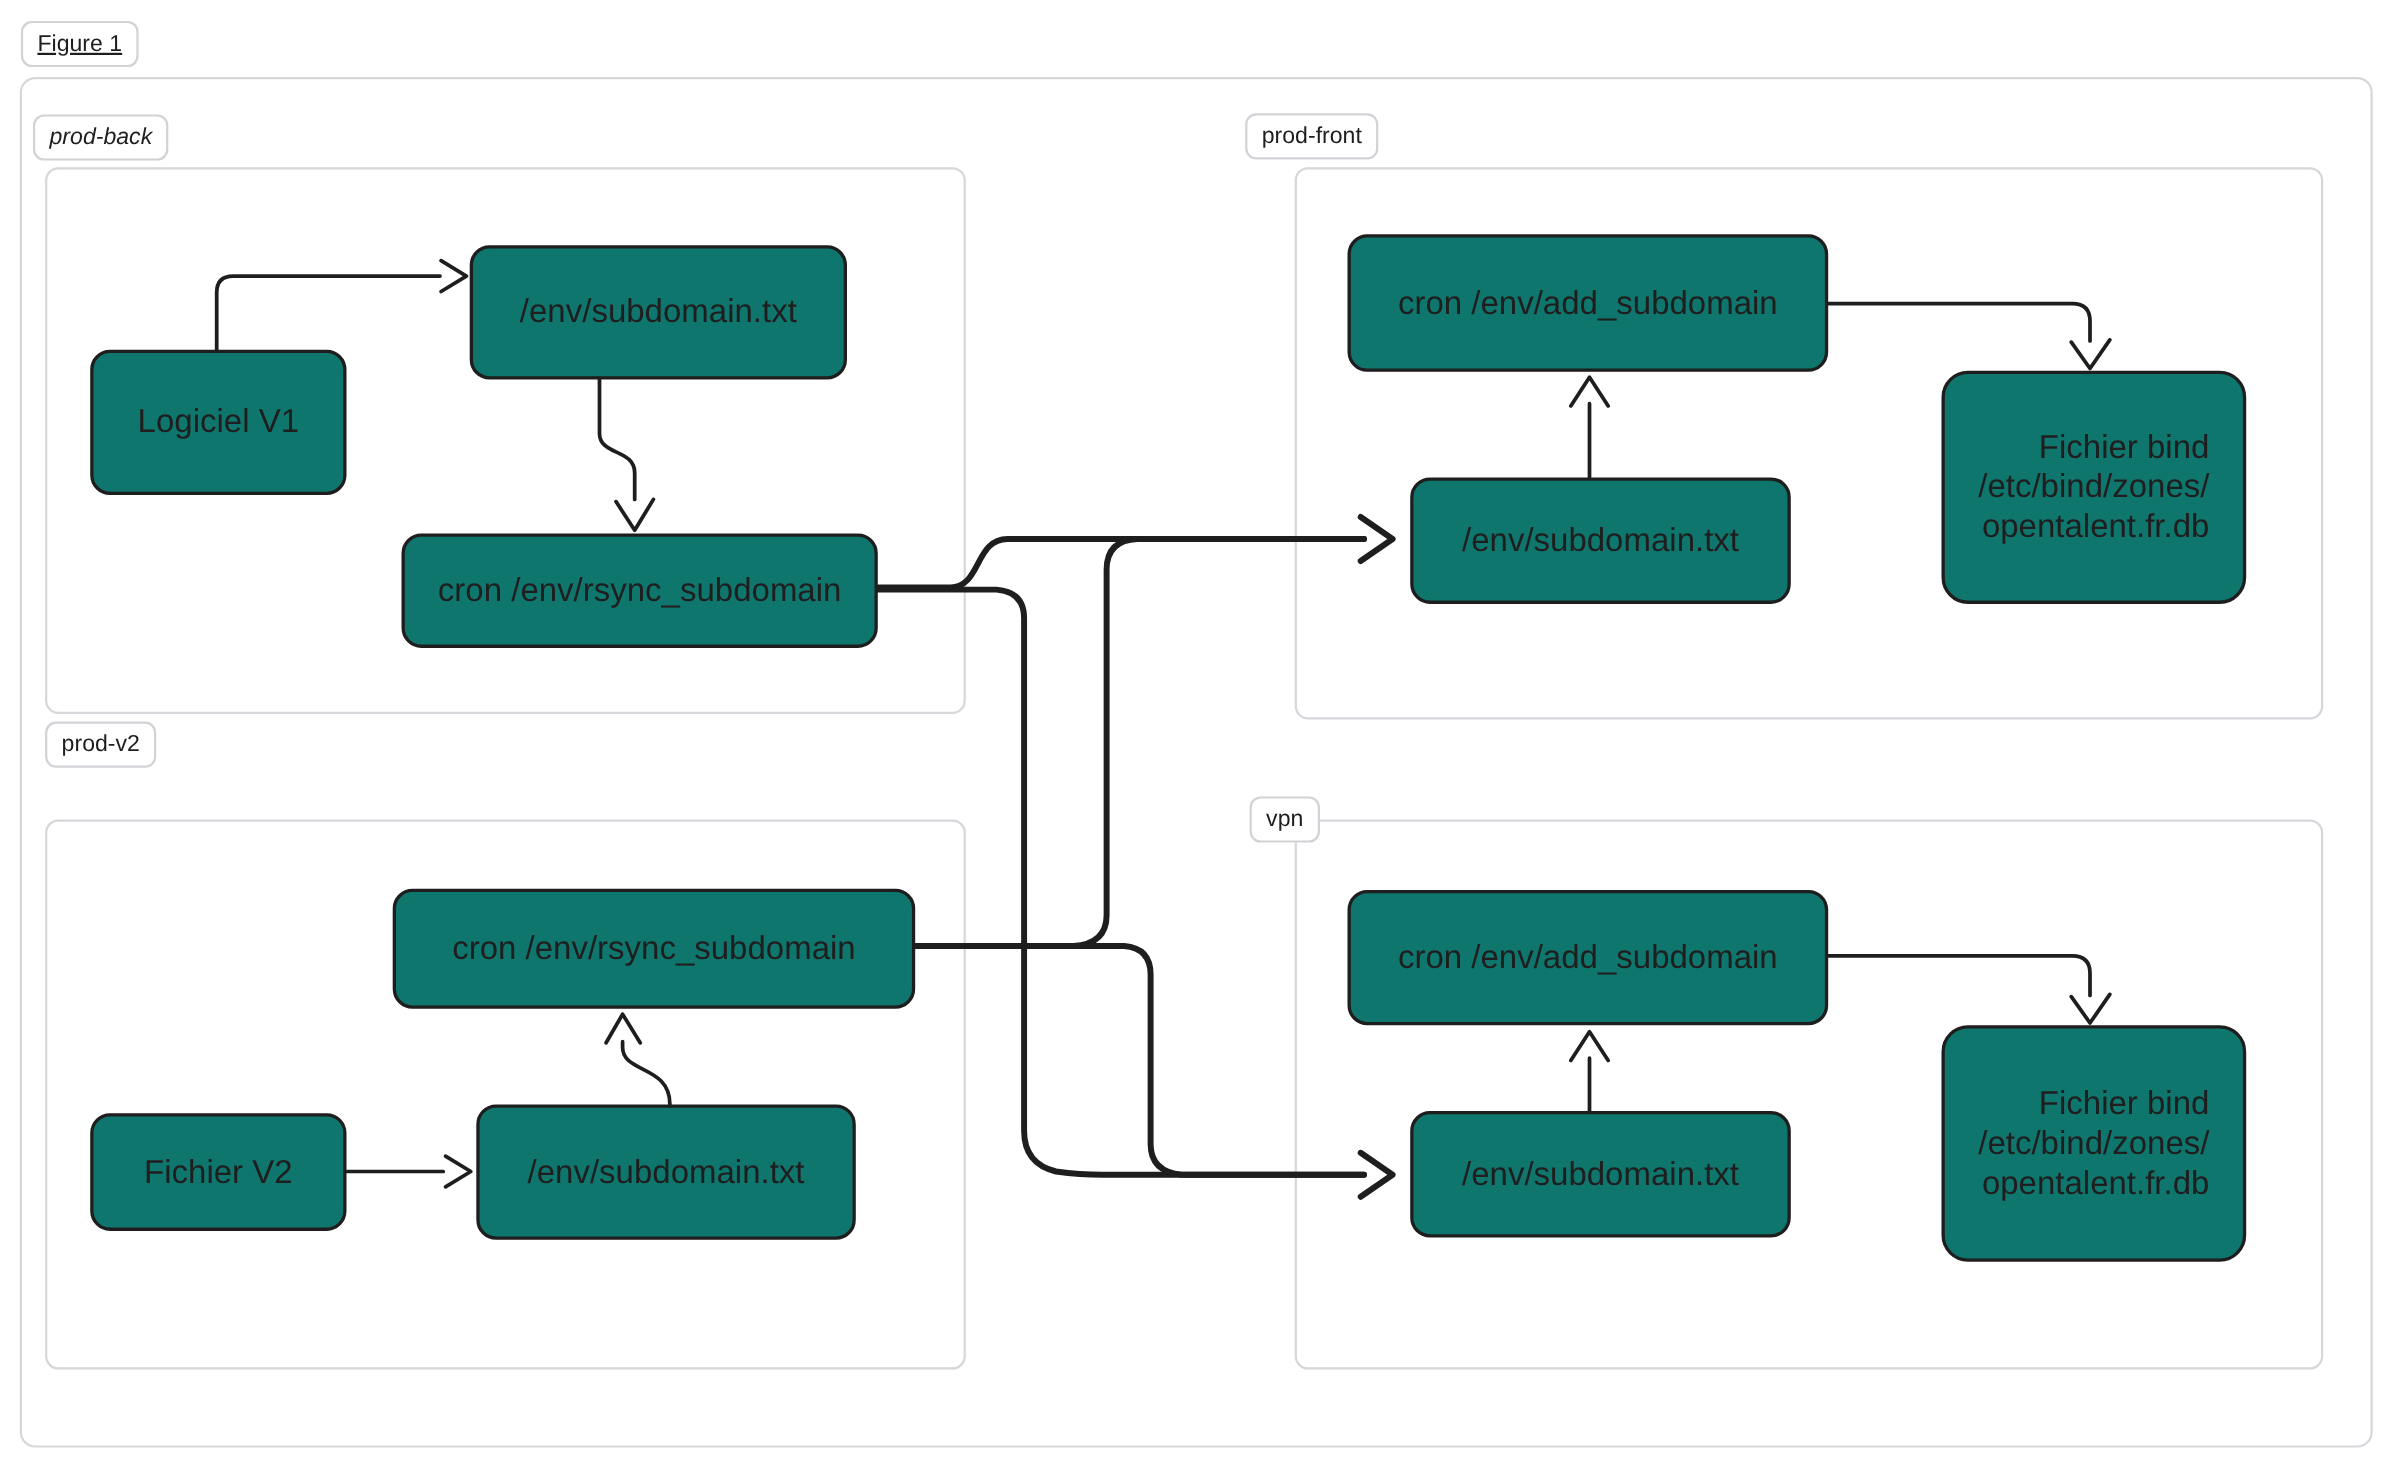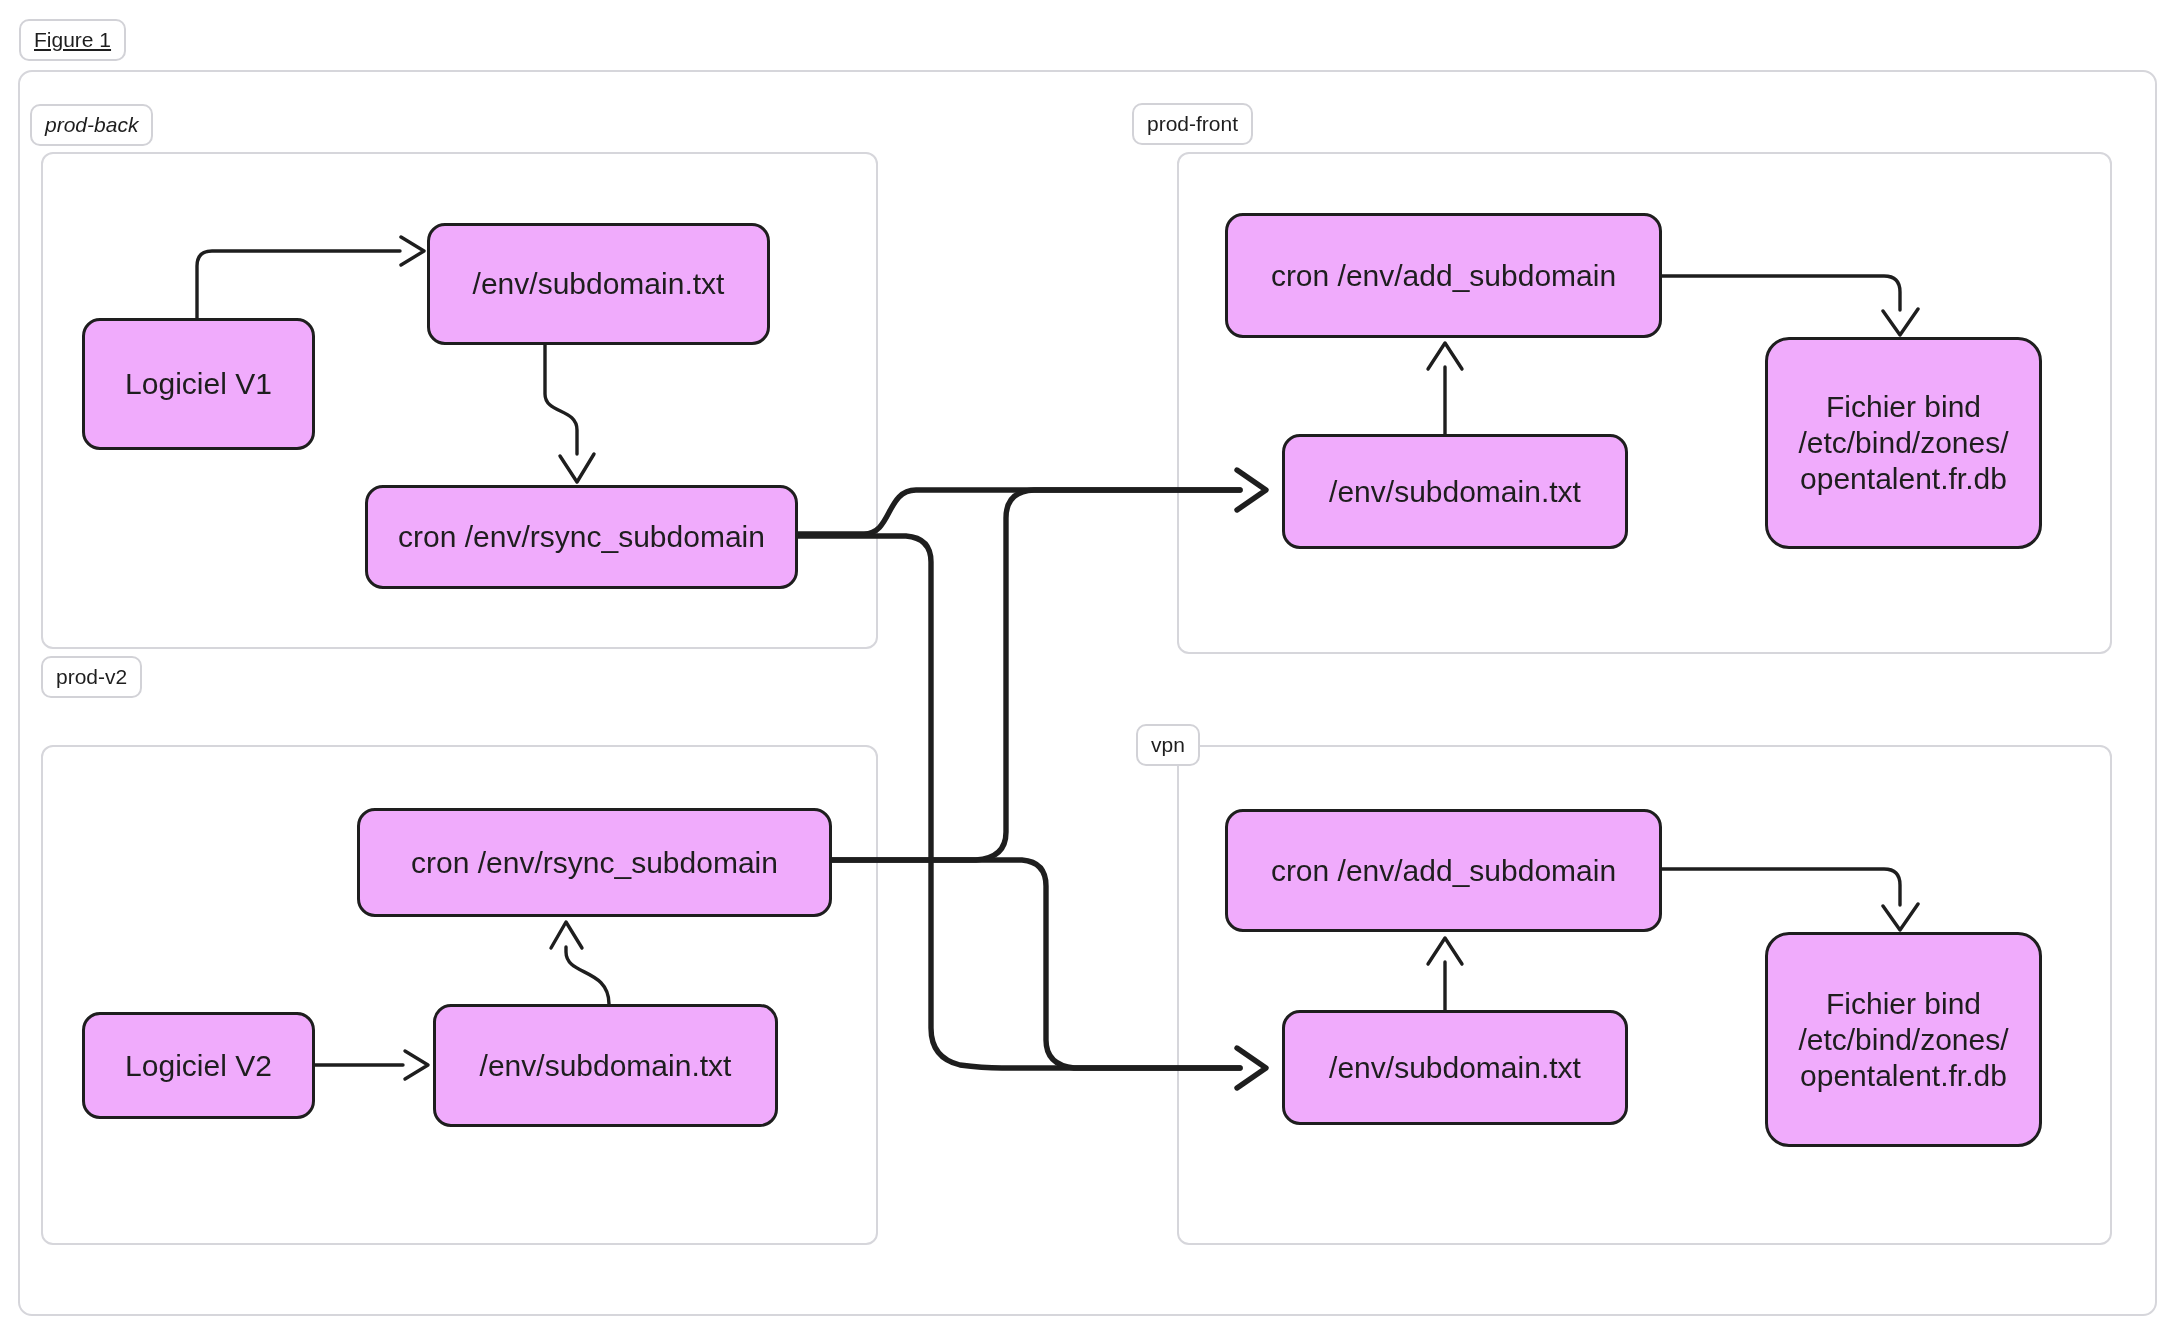--- a/index.html
+++ b/index.html
@@ -7,22 +7,22 @@
        font-family:"Liberation Sans", sans-serif;color:#1e1e1e;}
   .frame{position:absolute;border:2px solid #d6d6db;border-radius:12px;
          box-sizing:border-box;background:transparent;z-index:1;}
   .tag{position:absolute;background:#ffffff;border:2px solid #d2d2d7;border-radius:10px;
        font-size:21px;line-height:1.25;padding:6px 13px;z-index:5;box-sizing:border-box;
        color:#1e1e1e;white-space:nowrap;}
   .edges{position:absolute;left:0;top:0;z-index:3;pointer-events:none;}
   .edges path{fill:none;stroke:#1e1e1e;stroke-linecap:round;stroke-linejoin:round;}
   .edges path.thin{stroke-width:3.4px;}
   .edges path.thick{stroke-width:5.4px;}
-  .node{position:absolute;background:#f0abfc;border:3.4px solid #1e1e1e;border-radius:18px;
-        display:flex;align-items:center;justify-content:center;text-align:center;
+  .node{position:absolute;background:#0f766e;border:3.4px solid #1e1e1e;border-radius:18px;
+        display:flex;align-items:center;justify-content:center;text-align:right;
         font-size:30px;line-height:36px;white-space:pre-line;box-sizing:border-box;z-index:4;
         color:#1e1e1e;}
 </style>
 </head>
 <body>
 
 <div class="tag" style="left:19px;top:19px;text-decoration:underline;">Figure 1</div>
 
 <div class="frame" style="left:18px;top:70px;width:2139px;height:1246px;border-radius:14px;"></div>
 
@@ -60,20 +60,20 @@
 <div class="node" style="left:427px;top:223px;width:343px;height:122px;">/env/subdomain.txt</div>
 <div class="node" style="left:365px;top:485px;width:433px;height:104px;">cron /env/rsync_subdomain</div>
 
 <div class="node" style="left:1225px;top:213px;width:437px;height:125px;">cron /env/add_subdomain</div>
 <div class="node" style="left:1282px;top:434px;width:346px;height:115px;">/env/subdomain.txt</div>
 <div class="node" style="left:1765px;top:337px;width:277px;height:212px;border-radius:24px;">Fichier bind
 /etc/bind/zones/
 opentalent.fr.db</div>
 
 <div class="node" style="left:357px;top:808px;width:475px;height:109px;">cron /env/rsync_subdomain</div>
-<div class="node" style="left:82px;top:1012px;width:233px;height:107px;">Logiciel V2</div>
+<div class="node" style="left:82px;top:1012px;width:233px;height:107px;">Fichier V2</div>
 <div class="node" style="left:433px;top:1004px;width:345px;height:123px;">/env/subdomain.txt</div>
 
 <div class="node" style="left:1225px;top:809px;width:437px;height:123px;">cron /env/add_subdomain</div>
 <div class="node" style="left:1282px;top:1010px;width:346px;height:115px;">/env/subdomain.txt</div>
 <div class="node" style="left:1765px;top:932px;width:277px;height:215px;border-radius:24px;">Fichier bind
 /etc/bind/zones/
 opentalent.fr.db</div>
 
 </body></html>

